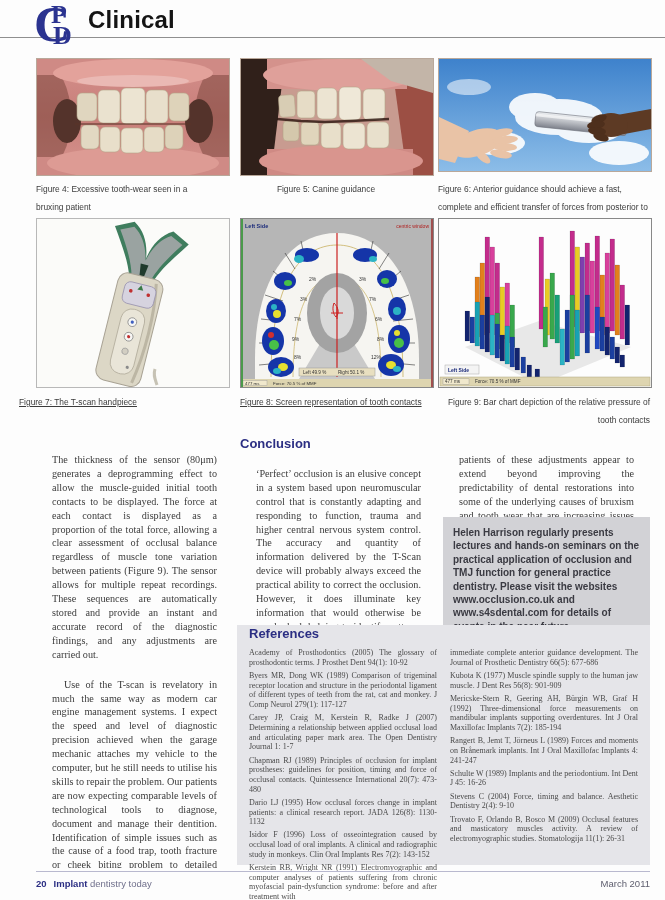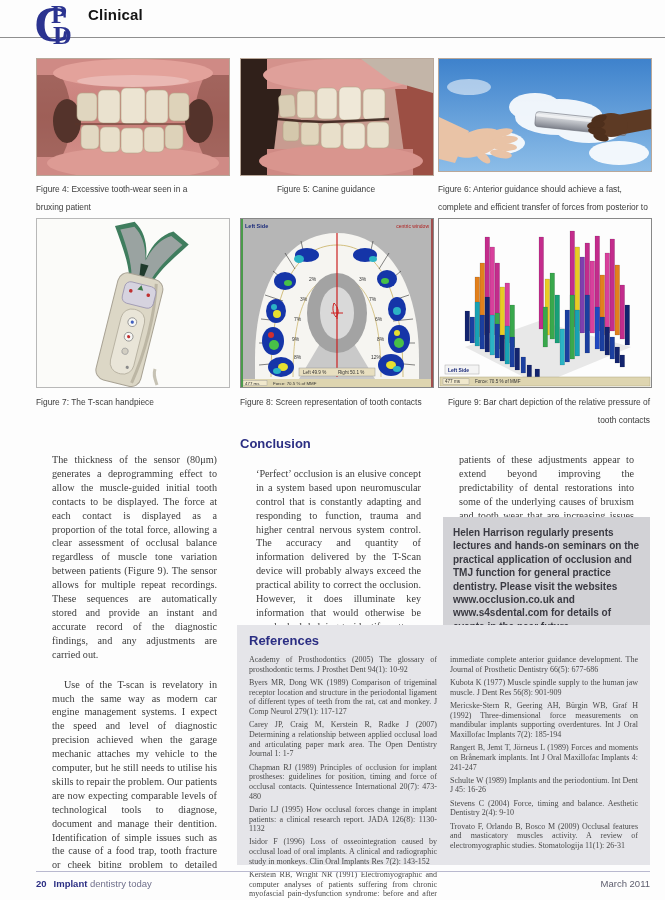--- a/index.html
+++ b/index.html
@@ -6,42 +6,42 @@
   #page{position:relative;width:665px;height:900px;background:#fdfdfd;overflow:hidden;
         font-family:"Liberation Serif","DejaVu Serif",serif;color:#3d3d3d;}
   .abs{position:absolute;}
   
   #top-rule{left:0;top:37px;width:665px;height:1px;background:#8f8f8f;}
   #logo{left:34px;top:1px;width:48px;height:50px;color:#2b3390;font-family:"Liberation Serif",serif;}
   #logo .c{position:absolute;left:0;top:-6px;font-size:50px;font-weight:bold;}
   #logo .p{position:absolute;left:17px;top:-1px;font-size:26px;font-weight:bold;}
   #logo .d{position:absolute;left:19px;top:20px;font-size:26px;font-weight:bold;}
   #section-title{left:88px;top:6px;font-family:"Liberation Sans","DejaVu Sans",sans-serif;
-        font-size:15px;font-weight:bold;color:#141414;letter-spacing:.2px;}
+        font-size:24px;font-weight:bold;color:#141414;letter-spacing:.2px;}
   
   .figbox{border:1px solid #b9a89a;background:#fff;overflow:hidden;}
   .figbox svg{display:block;}
   .screenbox{border:1px solid #9a9a9a;}
   .caption{font-family:"Liberation Sans","DejaVu Sans",sans-serif;font-size:8.4px;line-height:18px;
         color:#3c3c3c;}
   
   .col{font-size:10.2px;line-height:13.9px;text-align:justify;color:#3b3b3b;}
   .col p{margin:16px;}
   .col p.indent{text-indent:12px;}
   h2.subhead{margin:0 0 4px 0;font-family:"Liberation Sans","DejaVu Sans",sans-serif;
         font-size:13px;color:#2b2e83;}
   .endmark{display:inline-block;width:9px;height:9px;background:#2b2e83;color:#cfd2ef;
         font-family:"Liberation Sans",sans-serif;font-size:7px;font-weight:bold;text-align:center;
         line-height:9px;vertical-align:-1px;margin-left:4px;}
   #info-box{left:443px;top:517px;width:207px;background:#d2d2d6;padding:9px 10px;box-sizing:border-box;
         font-family:"Liberation Sans","DejaVu Sans",sans-serif;font-size:10px;line-height:13.4px;
         font-weight:bold;color:#3a3a42;}
   
   #ref-box{left:237px;top:625px;width:413px;height:240px;background:#e5e5e9;box-sizing:border-box;
-        padding:8px 12px;}
+        padding:1px 12px;}
   #ref-box h2{margin:0 0 7px 0;}
   #ref-cols{display:flex;gap:13px;}
   .refcol{width:50%;font-size:8px;line-height:9.7px;text-align:justify;color:#4a4a4a;}
   .refcol p{margin:0 0 3.5px 0;}
   
   #bottom-rule{left:36px;top:871px;width:614px;height:1px;background:#b9b9cf;}
   .footer{font-family:"Liberation Sans","DejaVu Sans",sans-serif;font-size:9.5px;color:#70708c;}
   #footer-left{left:36px;top:878px;}
   #footer-left .pg{font-weight:bold;color:#2b2e83;margin-right:7px;}
   #footer-left .brand{font-weight:bold;color:#2b2e83;}
@@ -342,22 +342,22 @@
         </g>
       <rect x="6" y="146" width="34" height="9" fill="#f4f4f4" stroke="#aaa" stroke-width=".5"></rect>
       <text x="9" y="152.8" font-size="5" font-weight="bold" fill="#1b2a7a">Left Side</text>
       <rect x="1" y="158" width="210" height="9" fill="#ded5b0" stroke="#b0a880" stroke-width=".5"></rect>
       <rect x="4" y="159.8" width="26" height="5.4" fill="#f0e8cc" stroke="#999" stroke-width=".4"></rect>
       <text x="6" y="164.4" font-size="4.6" fill="#333">477 ms</text>
       <text x="36" y="164.4" font-size="4.6" fill="#333">Force: 70.5 % of MMF</text>
     </svg>
   </div>
 
-  <div class="abs caption" style="left:36px;top:393px;width:180px;">Figure 7: The T-scan handpiece</div>
-  <div class="abs caption" style="left:240px;top:393px;width:192px;">Figure 8: Screen representation of tooth contacts</div>
+  <div class="abs caption" style="left:19px;top:393px;width:180px;text-decoration:underline;">Figure 7: The T-scan handpiece</div>
+  <div class="abs caption" style="left:240px;top:393px;width:192px;text-decoration:underline;">Figure 8: Screen representation of tooth contacts</div>
   <div class="abs caption" style="left:438px;top:393px;width:212px;text-align:right;">Figure 9: Bar chart depiction of the relative pressure of tooth contacts</div>
 
   <div class="abs col" style="left:36px;top:437px;width:197px;height:431px;overflow:hidden;">
     <p>The thickness of the sensor (80μm) generates a deprogramming effect to allow the muscle-guided initial tooth contacts to be displayed. The force at each contact is displayed as a proportion of the total force, allowing a clear assessment of occlusal balance regardless of muscle tone variation between patients (Figure 9). The sensor allows for multiple repeat recordings. These sequences are automatically stored and provide an instant and accurate record of the diagnostic findings, and any adjustments are carried out.</p>
     <p class="indent">Use of the T-scan is revelatory in much the same way as modern car engine management systems. I expect the speed and level of diagnostic precision achieved when the garage mechanic attaches my vehicle to the computer, but he still needs to utilise his skills to repair the problem. Our patients are now expecting comparable levels of technological tools to diagnose, document and manage their dentition. Identification of simple issues such as the cause of a food trap, tooth fracture or cheek biting problem to detailed management and finishing of complex implant restorative cases benefit from reproducible, fully recorded, detailed information. The particular concerns with implants of altered sensations (Dario LJ, 1995), limited capacity to displace axially (Schulte W, 1995), increased susceptibility to lateral forces (Rangert B, Jemt T, Jörneus L, 1989) and maintenance of the osseointegration justify the use of T-scan in these cases.</p>
   </div>
 
   <div class="abs col" style="left:240px;top:437px;width:197px;height:188px;overflow:hidden;">
     <h2 class="subhead">Conclusion</h2>
     <p>‘Perfect’ occlusion is an elusive concept in a system based upon neuromuscular control that is constantly adapting and responding to function, trauma and higher central nervous system control. The accuracy and quantity of information delivered by the T-Scan device will probably always exceed the practical ability to correct the occlusion. However, it does illuminate key information that would otherwise be overlooked, helping to identify patterns of occlusal function that are amenable to clinical correction. The benefits to the</p>

